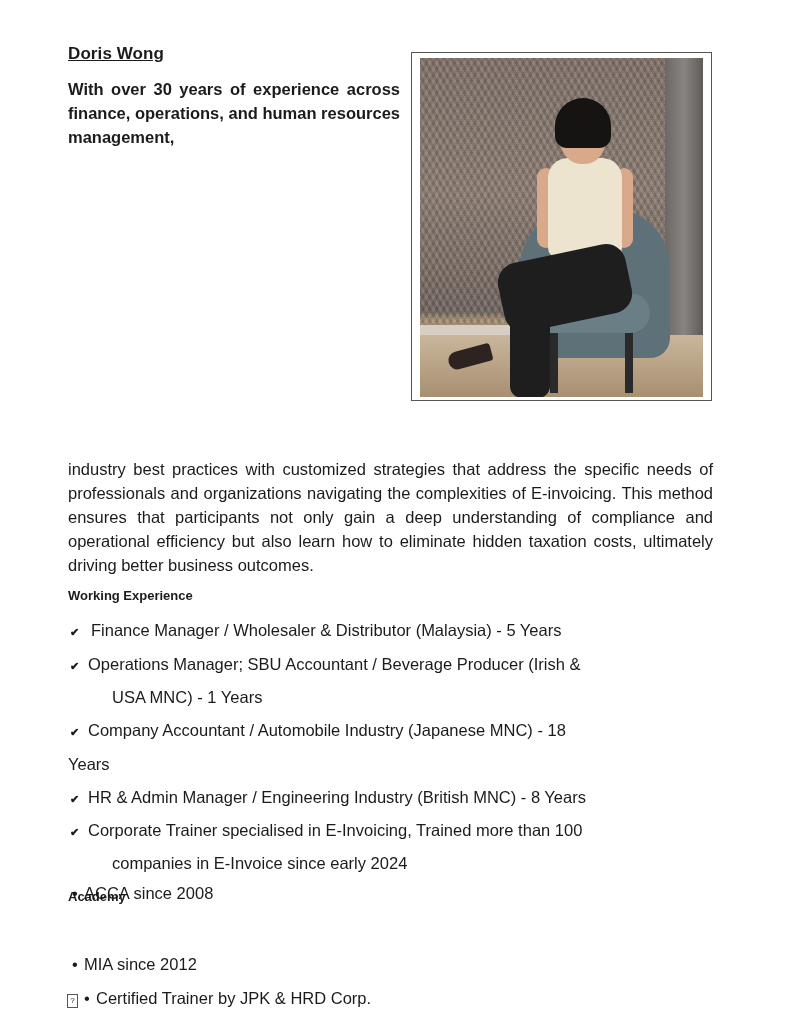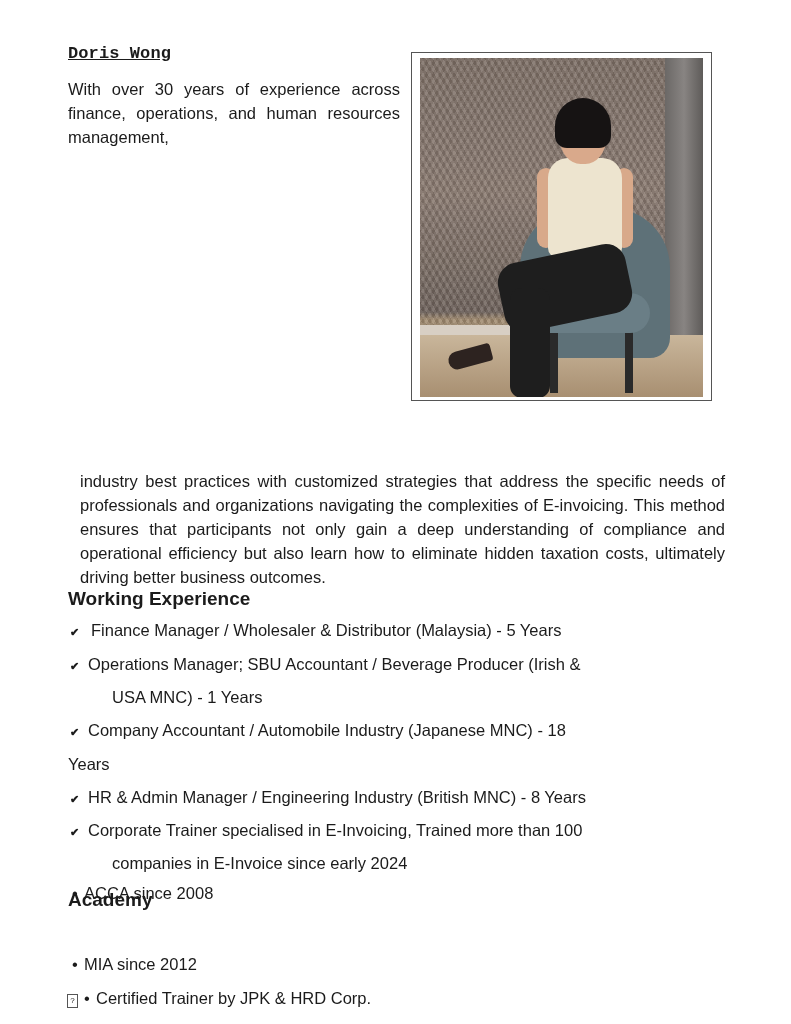--- a/index.html
+++ b/index.html
@@ -2,30 +2,30 @@
 <html><head>
 <meta charset="utf-8">
 <style>
   html, body { margin: 0; padding: 0; }
   body {
     width: 791px; height: 1024px; background: #ffffff; position: relative;
     font-family: "Liberation Sans", sans-serif; color: #1b1b1b; overflow: hidden;
   }
   .name-title {
     position: absolute; left: 68px; top: 44px;
-    font-size: 17px; font-weight: bold; text-decoration: underline; letter-spacing: 0.1px; font-family: Liberation Mono, monospace;
+    font-size: 17px; font-weight: bold; text-decoration: underline; letter-spacing: 0.1px;
   }
   .intro {
     position: absolute; left: 68px; top: 77px; width: 332px;
     font-size: 16.5px; line-height: 24px; text-align: justify;
   }
-  .intro p { margin: 0 0 8px 0; }
+  .intro p { margin: 0 0 8px 0; font-weight: bold; }
   .full-para {
     position: absolute; left: 68px; top: 457px; width: 645px;
-    font-size: 16.5px; line-height: 24px; text-align: justify; margin: 12px;
+    font-size: 16.5px; line-height: 24px; text-align: justify; margin: 0;
   }
   .photo-frame {
     position: absolute; left: 411px; top: 52px; width: 301px; height: 349px;
     border: 1.5px solid #555; background: #fff; box-sizing: border-box;
   }
   .photo {
     position: absolute; left: 8px; top: 5px; width: 283px; height: 339px; overflow: hidden;
     background:
       repeating-linear-gradient(60deg, rgba(255,255,255,0.08) 0 3px, rgba(0,0,0,0.07) 3px 6px),
       repeating-linear-gradient(-60deg, rgba(255,255,255,0.06) 0 3px, rgba(0,0,0,0.06) 3px 6px),
@@ -48,21 +48,21 @@
   .head { position: absolute; left: 140px; top: 50px; width: 46px; height: 56px;
     background: #d9a98b; border-radius: 50% 50% 45% 45%; }
   .hair { position: absolute; left: 135px; top: 40px; width: 56px; height: 50px;
     background: #161313; border-radius: 28px 28px 12px 12px; }
   .legs { position: absolute; left: 80px; top: 195px; width: 130px; height: 70px; background: #1e1e1e;
     border-radius: 20px; transform: rotate(-12deg); }
   .leg-down { position: absolute; left: 90px; top: 230px; width: 40px; height: 110px; background: #1e1e1e; border-radius: 12px; }
   .shoe { position: absolute; left: 28px; top: 290px; width: 44px; height: 18px; background: #2d2320;
     border-radius: 16px 6px 6px 16px; transform: rotate(-15deg); }
   .section-heading {
-    position: absolute; left: 68px; font-size: 19px; font-weight: bold;
+    position: absolute; left: 68px; font-size: 13px; font-weight: bold;
   }
   .exp-line, .acad-line {
     position: absolute; font-size: 16.5px; white-space: nowrap;
   }
   .check { display: inline-block; width: 12px; font-size: 11px; font-weight: bold; margin-right: 6px; }
   .bullet { display: inline-block; width: 10px; margin-right: 2px; }
   .missing-glyph { display: inline-block; width: 9px; height: 12px; border: 1px solid #555;
     font-size: 8px; line-height: 12px; text-align: center; margin-right: 6px; vertical-align: 1px; }
 </style>
 </head>

